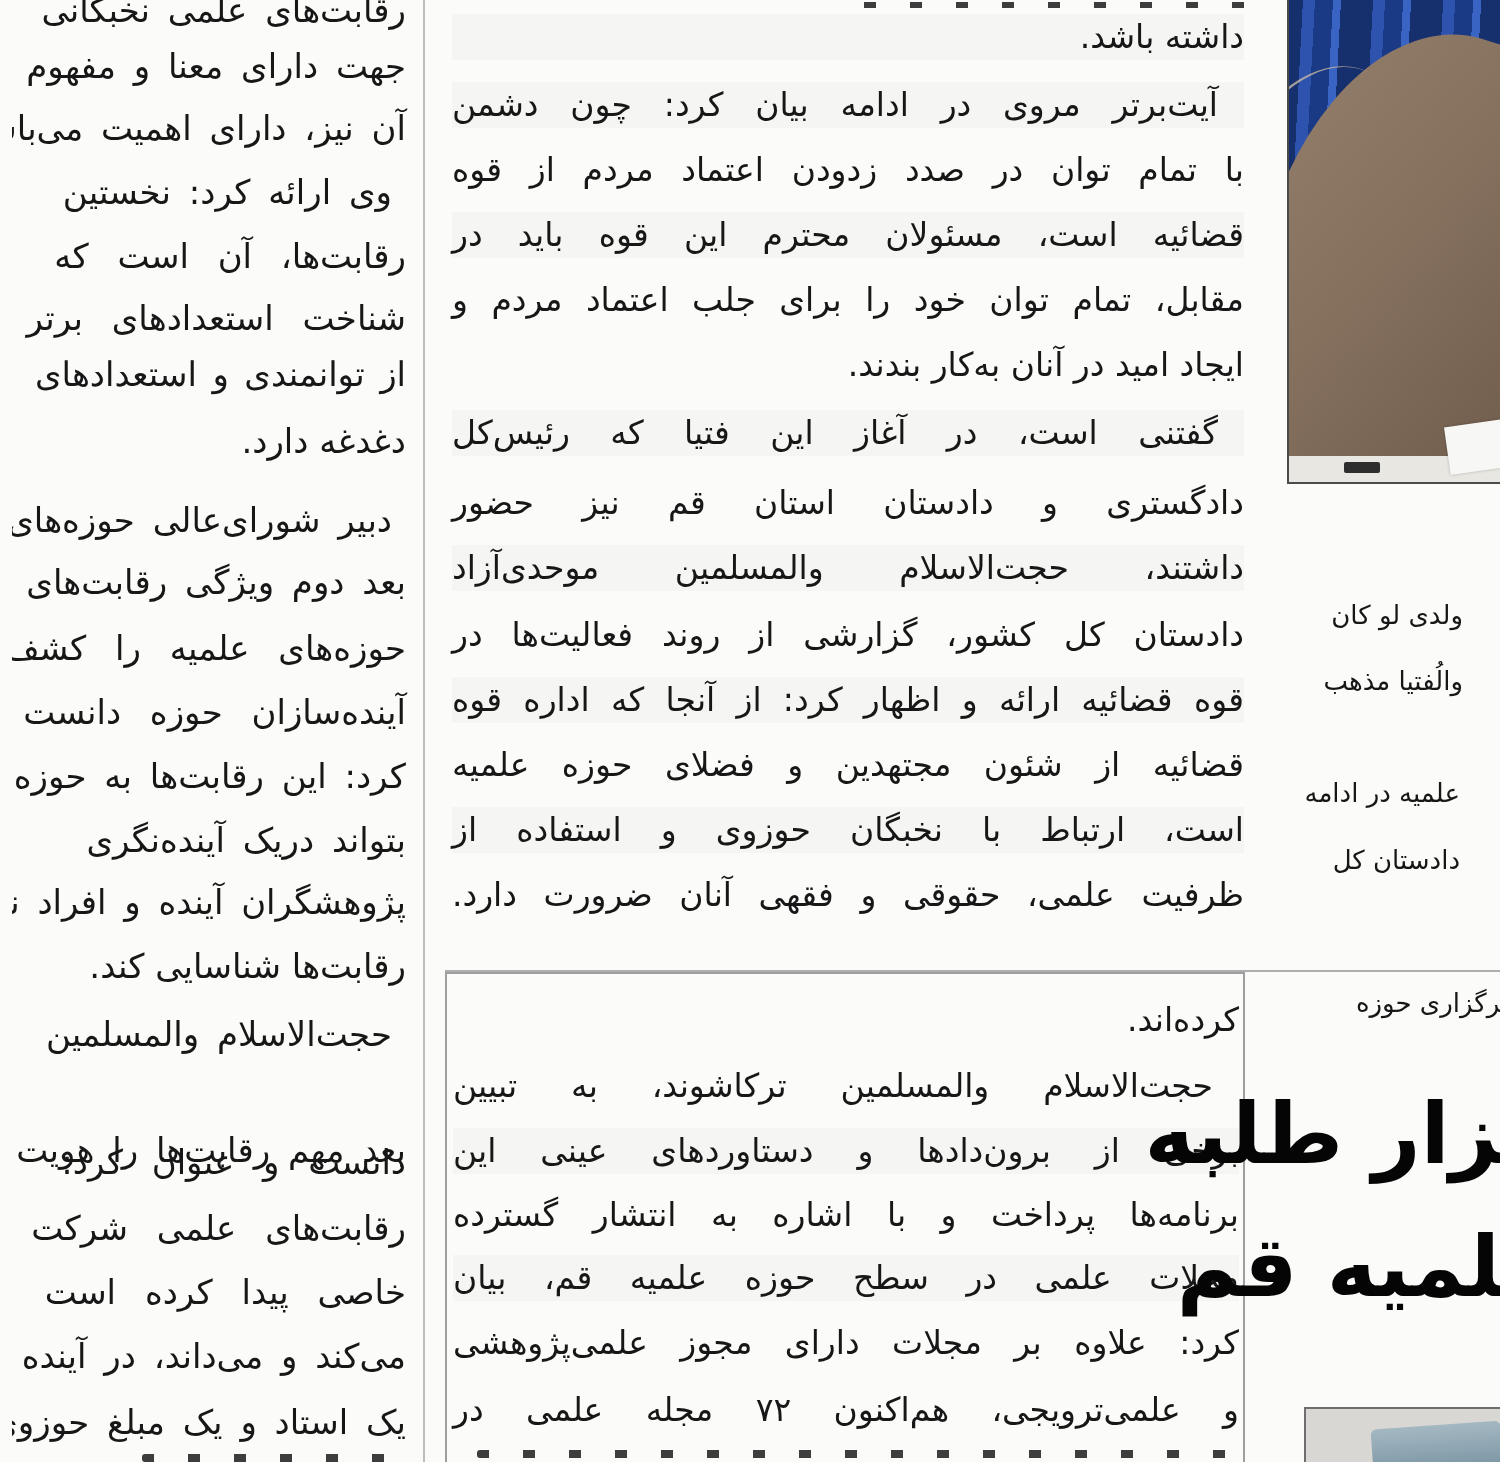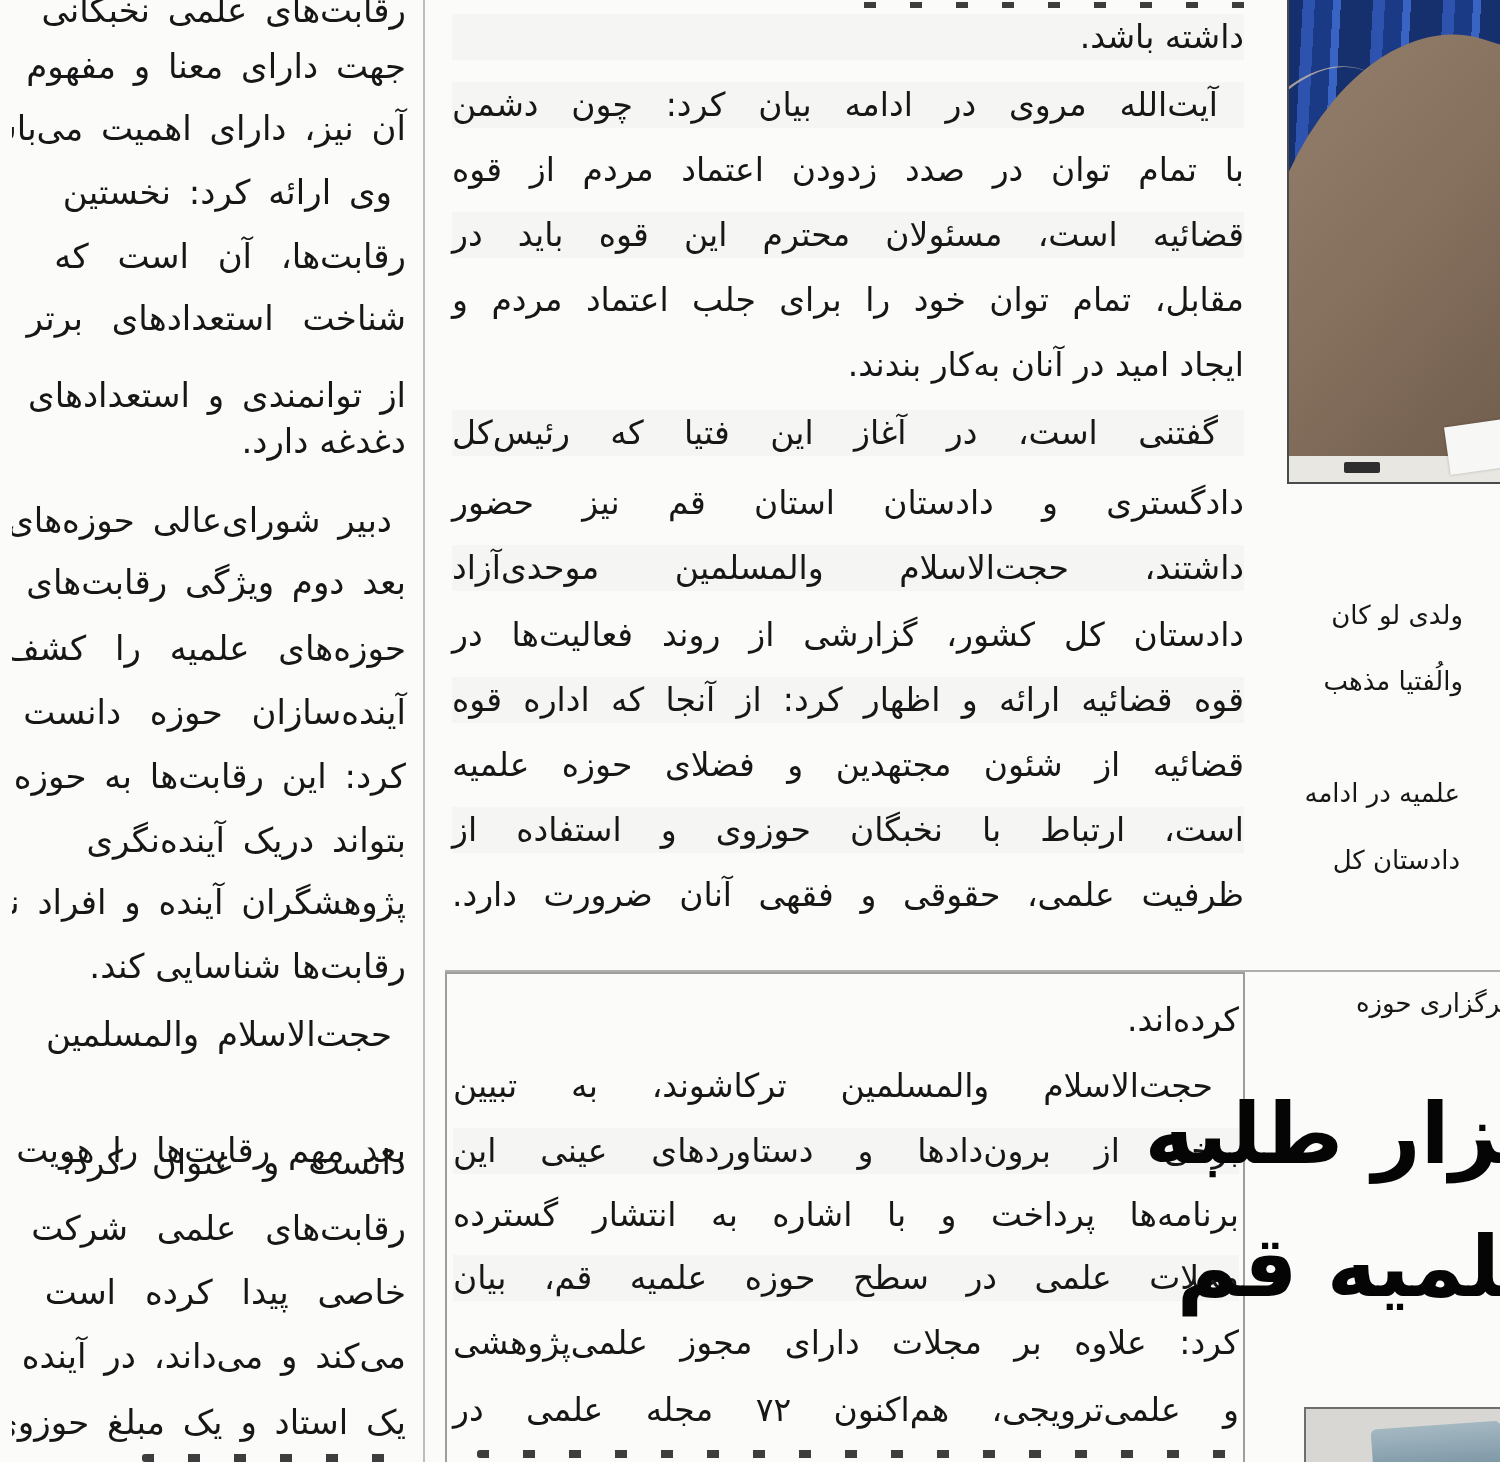--- a/index.html
+++ b/index.html
@@ -63,21 +63,21 @@
 
   <div class="vrule" style="left:411px;top:0;width:2px;height:1462px;"></div>
 
   <div id="left-col">
     <div class="line ws1" style="top:-12px;">رقابت‌های علمی نخبگانی</div>
     <div class="line ws1" style="top:44px;">جهت دارای معنا و مفهوم است</div>
     <div class="line ws1" style="top:106px;">آن نیز، دارای اهمیت می‌باشد</div>
     <div class="line ws1" style="top:170px;padding-right:14px;">وی ارائه کرد: نخستین</div>
     <div class="line ws2" style="top:234px;">رقابت‌ها، آن است که</div>
     <div class="line ws2" style="top:296px;">شناخت استعدادهای برتر</div>
-    <div class="line ws1" style="top:373px;">از توانمندی و استعدادهای</div>
+    <div class="line ws1" style="top:352px;font-family:Liberation Serif, serif;">از توانمندی و استعدادهای</div>
     <div class="line" style="top:419px;">دغدغه دارد.</div>
     <div class="line ws1" style="top:498px;padding-right:14px;">دبیر شورای‌عالی حوزه‌های</div>
     <div class="line ws1" style="top:560px;">بعد دوم ویژگی رقابت‌های</div>
     <div class="line ws2" style="top:626px;">حوزه‌های علمیه را کشف</div>
     <div class="line ws2" style="top:690px;margin-left:11px;">آینده‌سازان حوزه دانست</div>
     <div class="line ws1" style="top:754px;">کرد: این رقابت‌ها به حوزه</div>
     <div class="line ws1" style="top:818px;">بتواند دریک آینده‌نگری</div>
     <div class="line ws1" style="top:880px;">پژوهشگران آینده و افراد نخبه</div>
     <div class="line" style="top:944px;">رقابت‌ها شناسایی کند.</div>
     <div class="line ws1" style="top:1012px;padding-right:14px;">حجت‌الاسلام والمسلمین</div>
@@ -86,21 +86,21 @@
     <div class="line ws2" style="top:1206px;">رقابت‌های علمی شرکت</div>
     <div class="line ws2" style="top:1270px;">خاصی پیدا کرده است</div>
     <div class="line ws1" style="top:1334px;">می‌کند و می‌داند، در آینده</div>
     <div class="line ws1" style="top:1400px;">یک استاد و یک مبلغ حوزوی</div>
   </div>
   <div class="remnant tips" style="left:130px;top:1454px;width:264px;"></div>
 
   <div id="mid-col">
     <div class="remnant" style="right:0;top:2px;width:380px;"></div>
     <div class="col-line r smudge" style="top:14px;">داشته باشد.</div>
-    <div class="col-line j indent smudge" style="top:82px;">آیت‌الله مروی در ادامه بیان کرد: چون دشمن</div>
+    <div class="col-line j indent smudge" style="top:82px;">آیت‌برتر مروی در ادامه بیان کرد: چون دشمن</div>
     <div class="col-line j" style="top:147px;">با تمام توان در صدد زدودن اعتماد مردم از قوه</div>
     <div class="col-line j smudge" style="top:212px;">قضائیه است، مسئولان محترم این قوه باید در</div>
     <div class="col-line j" style="top:277px;">مقابل، تمام توان خود را برای جلب اعتماد مردم و</div>
     <div class="col-line r" style="top:342px;">ایجاد امید در آنان به‌کار بندند.</div>
     <div class="col-line j indent smudge" style="top:410px;">گفتنی است، در آغاز این فتیا که رئیس‌کل</div>
     <div class="col-line j" style="top:480px;">دادگستری و دادستان استان قم نیز حضور</div>
     <div class="col-line j smudge" style="top:545px;">داشتند، حجت‌الاسلام والمسلمین موحدی‌آزاد</div>
     <div class="col-line j" style="top:612px;">دادستان کل کشور، گزارشی از روند فعالیت‌ها در</div>
     <div class="col-line j smudge" style="top:677px;">قوه قضائیه ارائه و اظهار کرد: از آنجا که اداره قوه</div>
     <div class="col-line j" style="top:742px;">قضائیه از شئون مجتهدین و فضلای حوزه علمیه</div>

